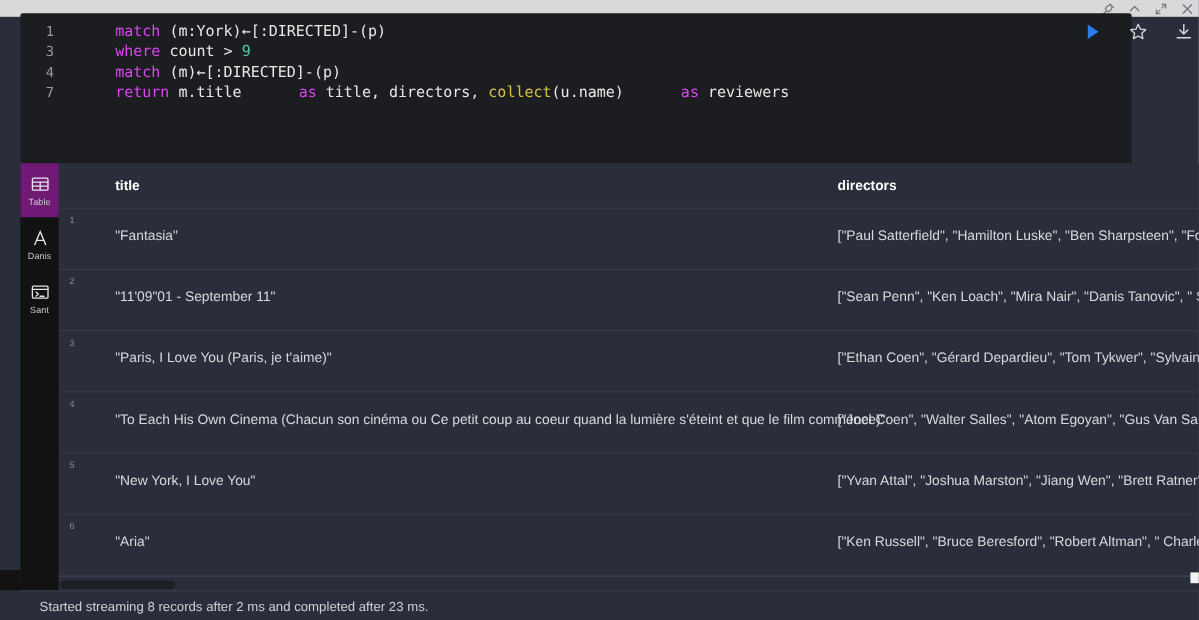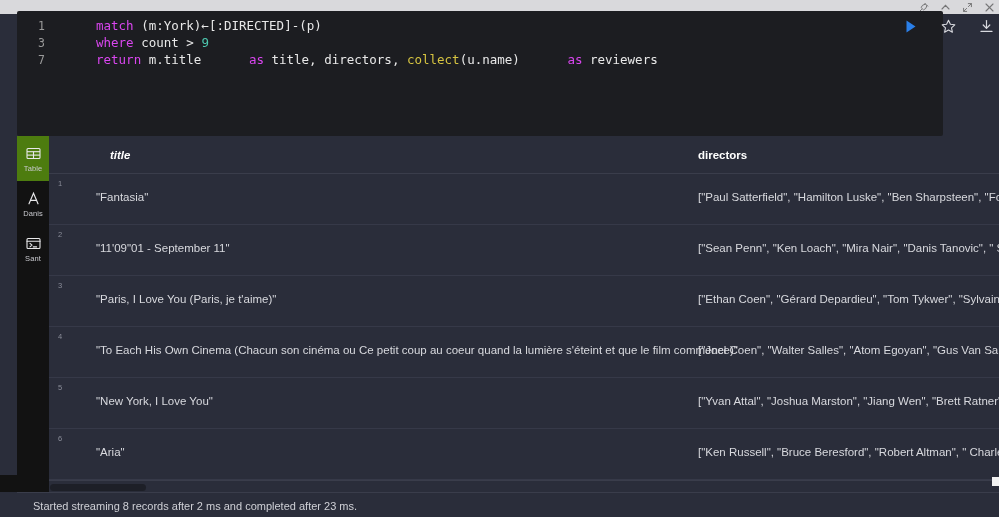--- a/index.html
+++ b/index.html
@@ -66,21 +66,21 @@
     position: absolute; left: 17px; top: 136px;
     width: 32px; height: 356px;
     background: #121212;
   }
   .rs-item {
     width: 32px; height: 45px;
     display: flex; flex-direction: column;
     align-items: center; justify-content: center;
     gap: 2px; cursor: pointer;
   }
-  .rs-item.active { background: #4d7c0f; }
+  .rs-item.active { background: #701a75; }
   .rs-ic { width: 17px; height: 17px; display:block; }
   .rs-ic svg { display:block; }
   .rs-lb {
     font-size: 7.5px; color: #c8c9ce;
     letter-spacing: .1px; line-height: 9px;
   }
 
   
   .results {
     position: absolute; left: 49px; top: 136px;
@@ -89,21 +89,21 @@
     overflow: hidden;
   }
   .thead {
     position: relative; height: 38px;
     border-bottom: 1px solid #3a3d4b;
   }
   .th {
     position: absolute; top: 13px;
     font-size: 11.5px; font-weight: bold; color: #ffffff;
   }
-  .th-title { left: 61px; font-style: italic; }
+  .th-title { left: 47px; }
   .th-dir   { left: 649px; }
 
   .row {
     position: relative; height: 51px;
     border-bottom: 1px solid #363948;
   }
   .row-idx {
     position: absolute; left: 9px; top: 5px;
     font-size: 7.5px; color: #8a8d99;
   }
@@ -187,20 +187,21 @@
             </g>
           </svg>
       </span>
     </div>
   </div>
 
   <div class="editor">
     <div class="code-lines">
         <div class="cl"><span class="ln">1</span><span class="kw">match </span><span class="pl">(m:York)←[:DIRECTED]-(p)</span></div>
         <div class="cl"><span class="ln">3</span><span class="kw">where </span><span class="pl">count &gt; </span><span class="num">9</span></div>
+        <div class="cl"><span class="ln">4</span><span class="kw">match </span><span class="pl">(m)←[:DIRECTED]-(p)</span></div>
         <div class="cl"><span class="ln">7</span><span class="kw">return </span><span class="pl">m.title </span><span class="kw">as </span><span class="pl">title, directors, </span><span class="fn">collect</span><span class="pl">(u.name) </span><span class="kw">as </span><span class="pl">reviewers</span></div>
       </div>
   </div>
 
   <div class="editor-actions">
     <span class="ea">
       <svg viewBox="0 0 17 17">
           <path d="M4.5 2.5 L13.5 8.5 L4.5 14.5 Z" fill="#2a7fe8"></path>
         </svg>
     </span>

